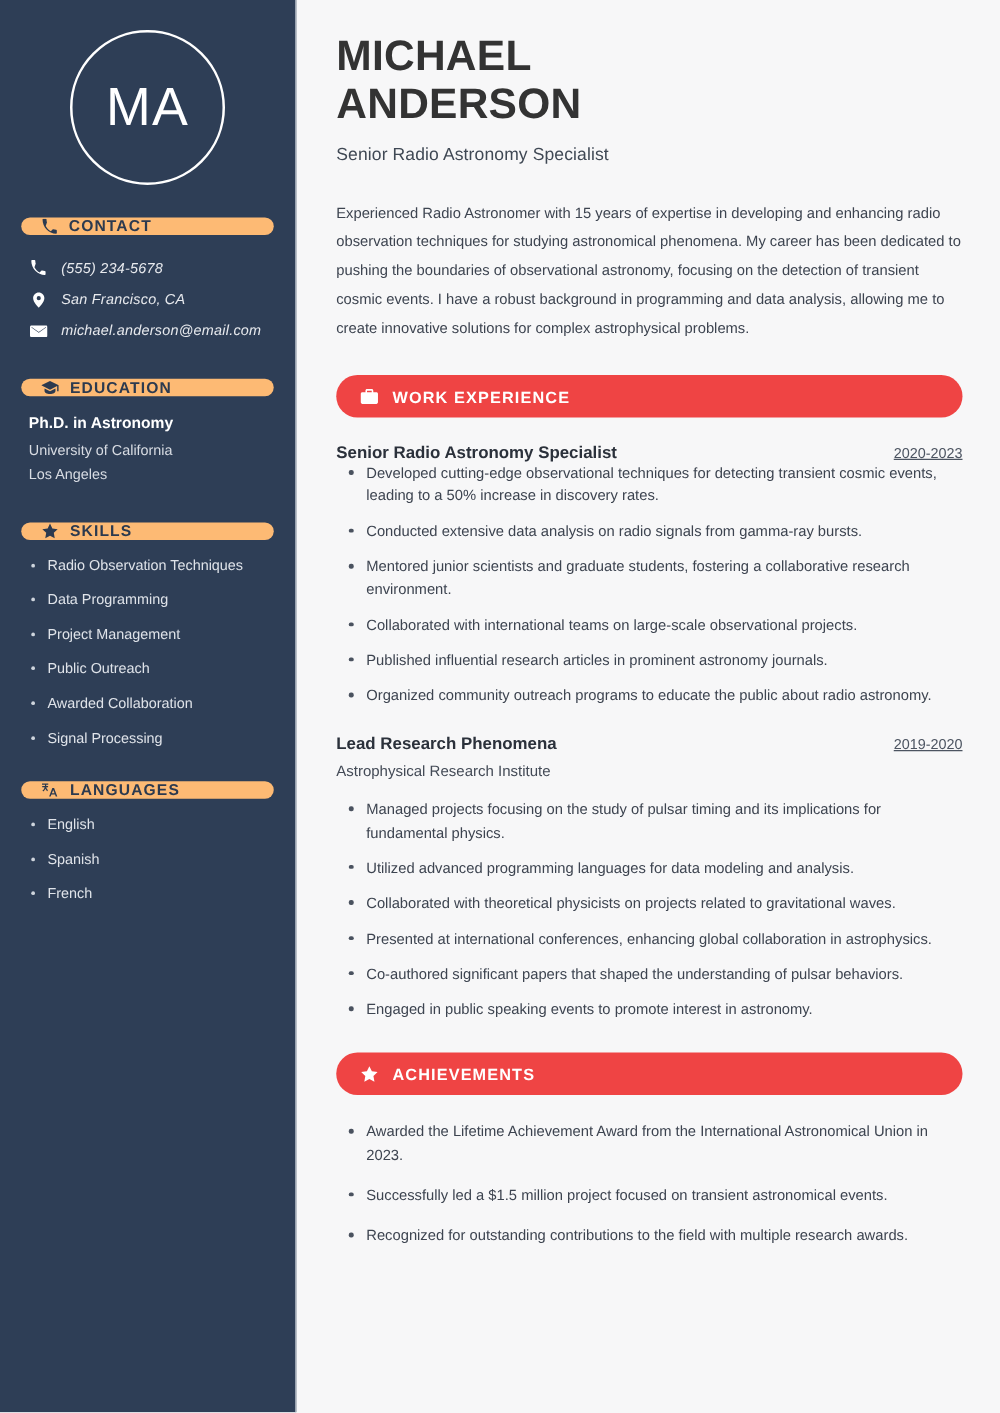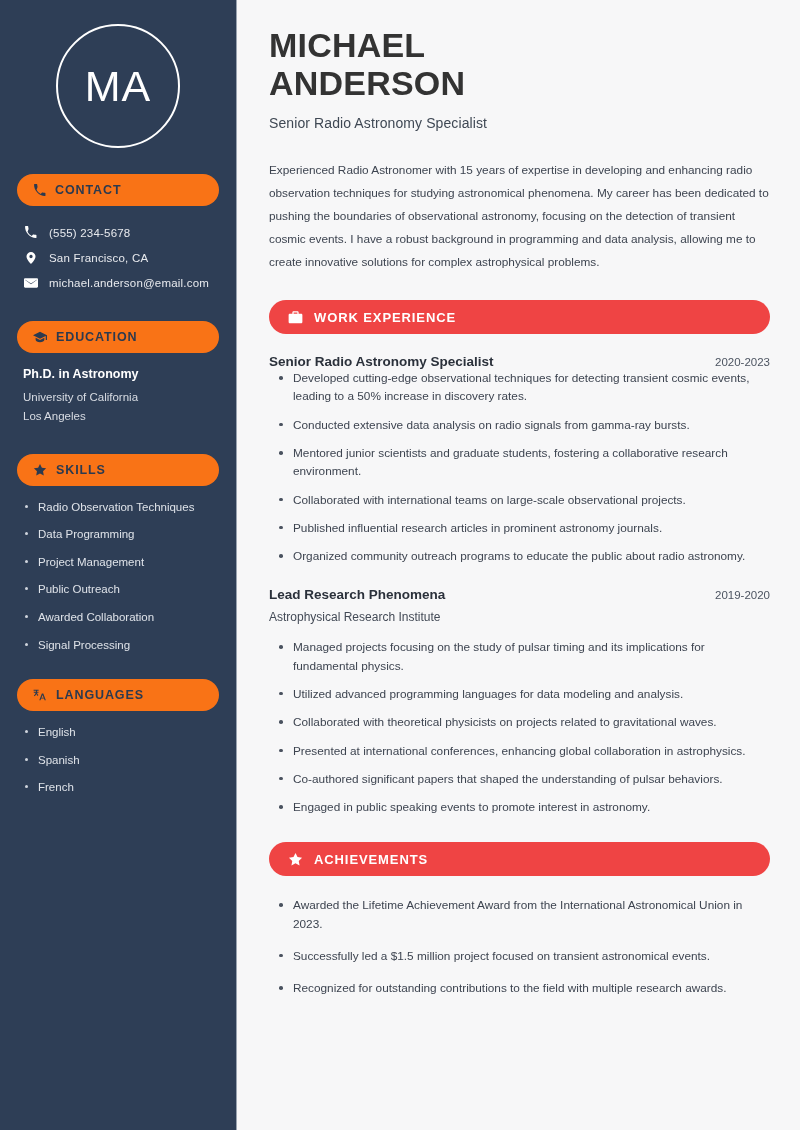--- a/index.html
+++ b/index.html
@@ -50,24 +50,24 @@
   .avatar span {
     font-size: 43px;
     font-weight: 400;
     letter-spacing: 1px;
     color: #ffffff;
     line-height: 1;
   }
 
   
   .pill {
-    background: #f97316;
+    background: #fdba74;
     color: #2c3a4f;
     border-radius: 999px;
-    height: 32px;
+    height: 14px;
     display: flex;
     align-items: center;
     gap: 9px;
     padding: 0 16px;
     margin-bottom: 14px;
   }
   .pill .pill-label {
     font-size: 12.5px;
     font-weight: bold;
     letter-spacing: 0.9px;
@@ -75,20 +75,21 @@
   .pill .icon { display: flex; align-items: center; }
   .pill .icon svg { display: block; }
 
   .contact-list { margin-bottom: 26px; }
   .contact-row {
     display: flex;
     align-items: center;
     gap: 11px;
     padding: 4px 6px;
     min-height: 25px;
+    font-style: italic;
   }
   .contact-row .icon {
     width: 15px;
     display: flex;
     justify-content: center;
     align-items: center;
     flex: 0 0 15px;
   }
   .contact-row .txt {
     font-size: 11.5px;
@@ -189,20 +190,21 @@
   .job-title {
     font-size: 13.5px;
     font-weight: bold;
     color: #2b313b;
   }
   .job-dates {
     font-size: 11.5px;
     color: #4c5461;
     white-space: nowrap;
     padding-left: 14px;
+    text-decoration: underline;
   }
   .job-org {
     font-size: 12px;
     color: #434a56;
     margin-top: 8px;
     margin-bottom: 14px;
   }
 
   .dot-list { list-style: none; padding-left: 10px; }
   .dot-list li {

